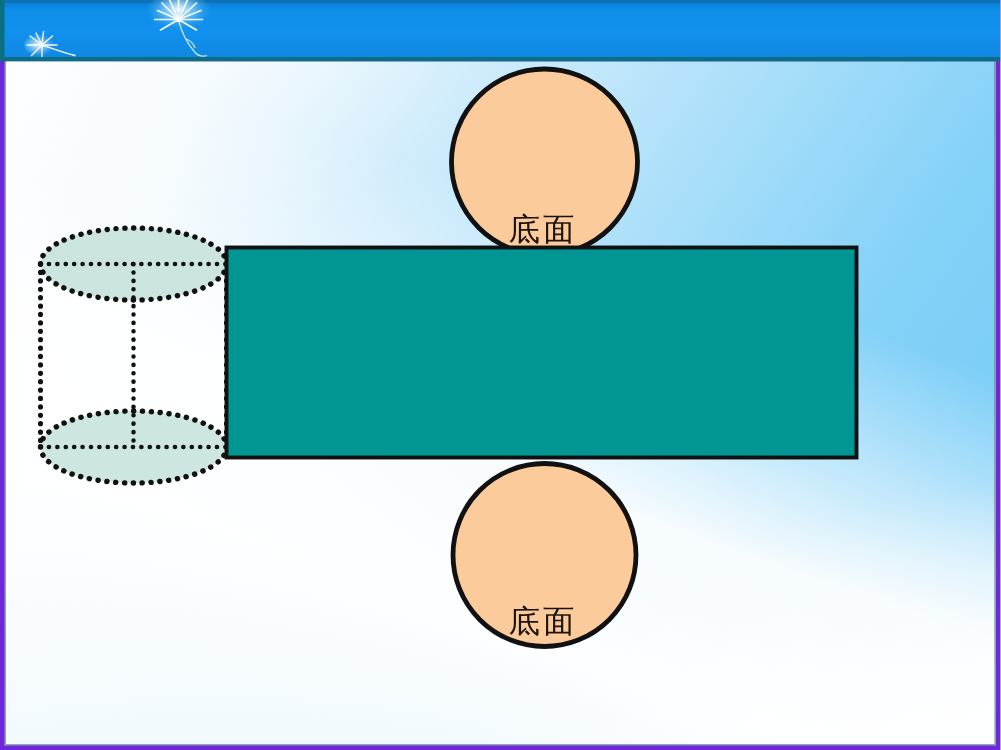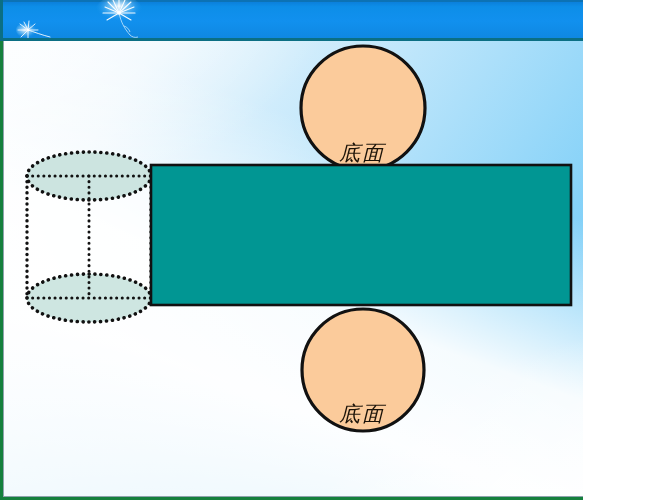--- a/index.html
+++ b/index.html
@@ -6,25 +6,24 @@
     margin: 0;
     padding: 0;
     background: #ffffff;
   }
   body {
     font-family: "DejaVu Sans", "Liberation Sans", sans-serif;
   }
 
   #slide {
     position: relative;
-    width: 583px;
+    width: 667px;
     height: 500px;
     overflow: hidden;
-    background: #15803d;
-    font-style: italic;
+    background: #6d28d9;
   }
 
   
   .banner {
     position: absolute;
     left: 0;
     top: 0;
     width: 667px;
     height: 41px;
     background: linear-gradient(180deg, #0a7ad6 0%, #0d8ee8 18%, #1190ee 55%, #0f88e2 100%);

